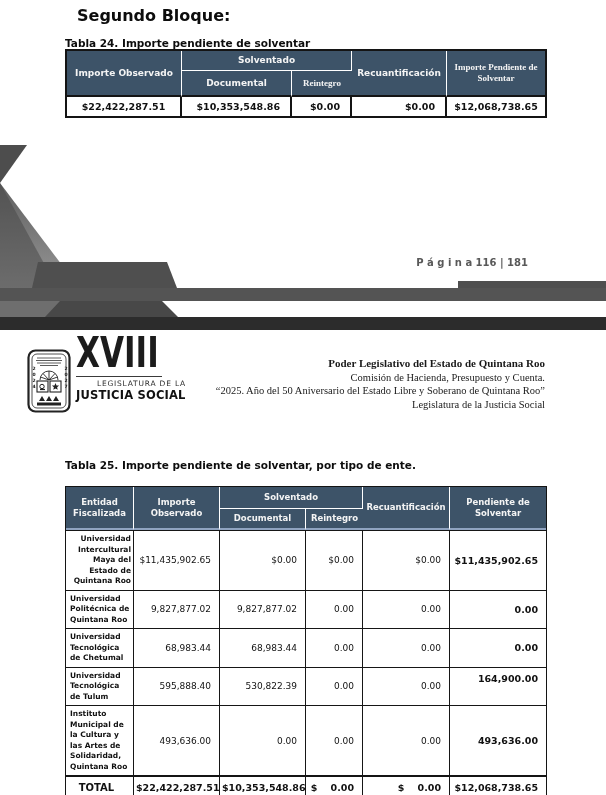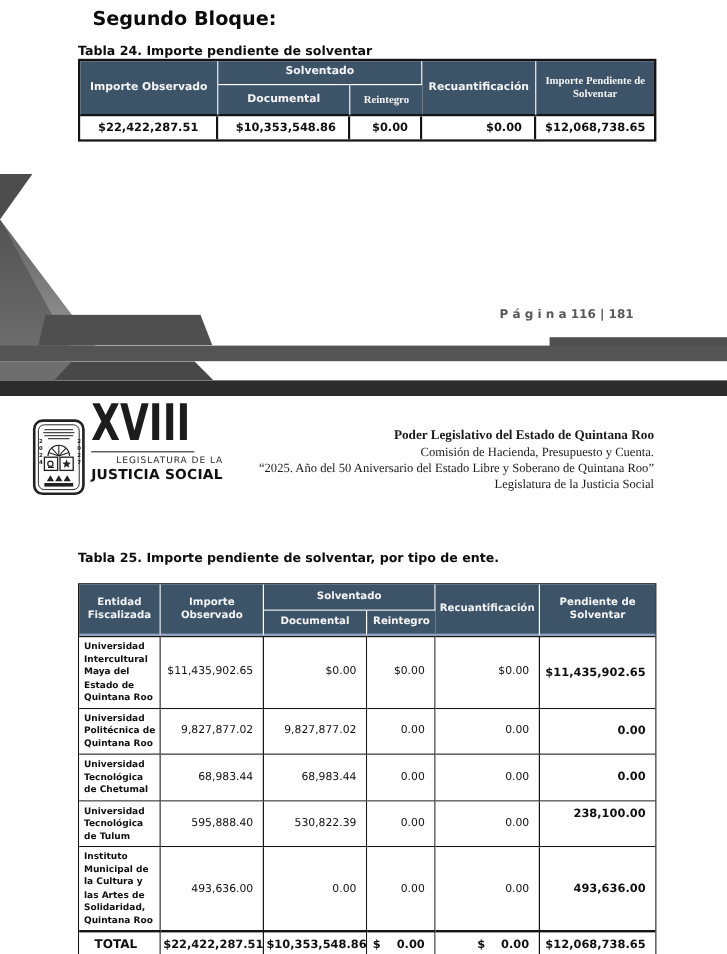--- a/index.html
+++ b/index.html
@@ -29,21 +29,21 @@
   .t24 td.r{text-align:right;}
 
   
   .t25{position:absolute;left:65px;top:486px;width:480px;border:1.5px solid #141414;}
   .t25 th{font-size:8.5px;line-height:10.5px;border-right:1px solid #fff;}
   .t25 th:last-child{border-right:none;}
   .t25 th.sub{border-bottom:2.5px solid #8fa3c0;}
   .t25 th.grp{border-bottom:1px solid #fff;}
   .t25 td{border-right:1px solid #161616;border-bottom:1px solid #161616;font-size:9px;padding:2px 8px 2px 2px;}
   .t25 td:last-child{border-right:none;}
-  .t25 tbody tr:first-child td{border-top:1px solid #161616;}
+  .t25 tbody tr:first-child td{border-top:1px solid #161616;text-align:right;}
   .t25 tbody tr:nth-last-child(2) td{border-bottom:none;}
   .t25 td.ent{font-size:7.5px;font-weight:bold;line-height:10.5px;text-align:left;padding:3px 2px 3px 4px;overflow-wrap:break-word;}
   .t25 td.num{text-align:right;}
   .t25 td.pend{text-align:right;font-weight:bold;font-size:9.5px;}
   .t25 td.va-top{vertical-align:top;padding-top:5px;}
   .t25 tr.total td{border-top:2px solid #141414;border-bottom:none;font-weight:bold;font-size:9.5px;white-space:pre;}
   .t25 tr.total td.lbl{text-align:center;font-size:10px;}
 
   
   .shape{position:absolute;}
@@ -225,21 +225,21 @@
         <td class="num">0.00</td>
         <td class="num">0.00</td>
         <td class="pend">0.00</td>
       </tr>
       <tr style="height:35px">
         <td class="ent">Universidad Tecnológica de Tulum</td>
         <td class="num">595,888.40</td>
         <td class="num">530,822.39</td>
         <td class="num">0.00</td>
         <td class="num">0.00</td>
-        <td class="pend va-top">238,100.00</td>
+        <td class="pend va-top">164,900.00</td>
       </tr>
       <tr style="height:69px">
         <td class="ent">Instituto Municipal de la Cultura y las Artes de Solidaridad, Quintana Roo</td>
         <td class="num">493,636.00</td>
         <td class="num">0.00</td>
         <td class="num">0.00</td>
         <td class="num">0.00</td>
         <td class="pend">493,636.00</td>
       </tr>
       <tr class="total" style="height:22px">

